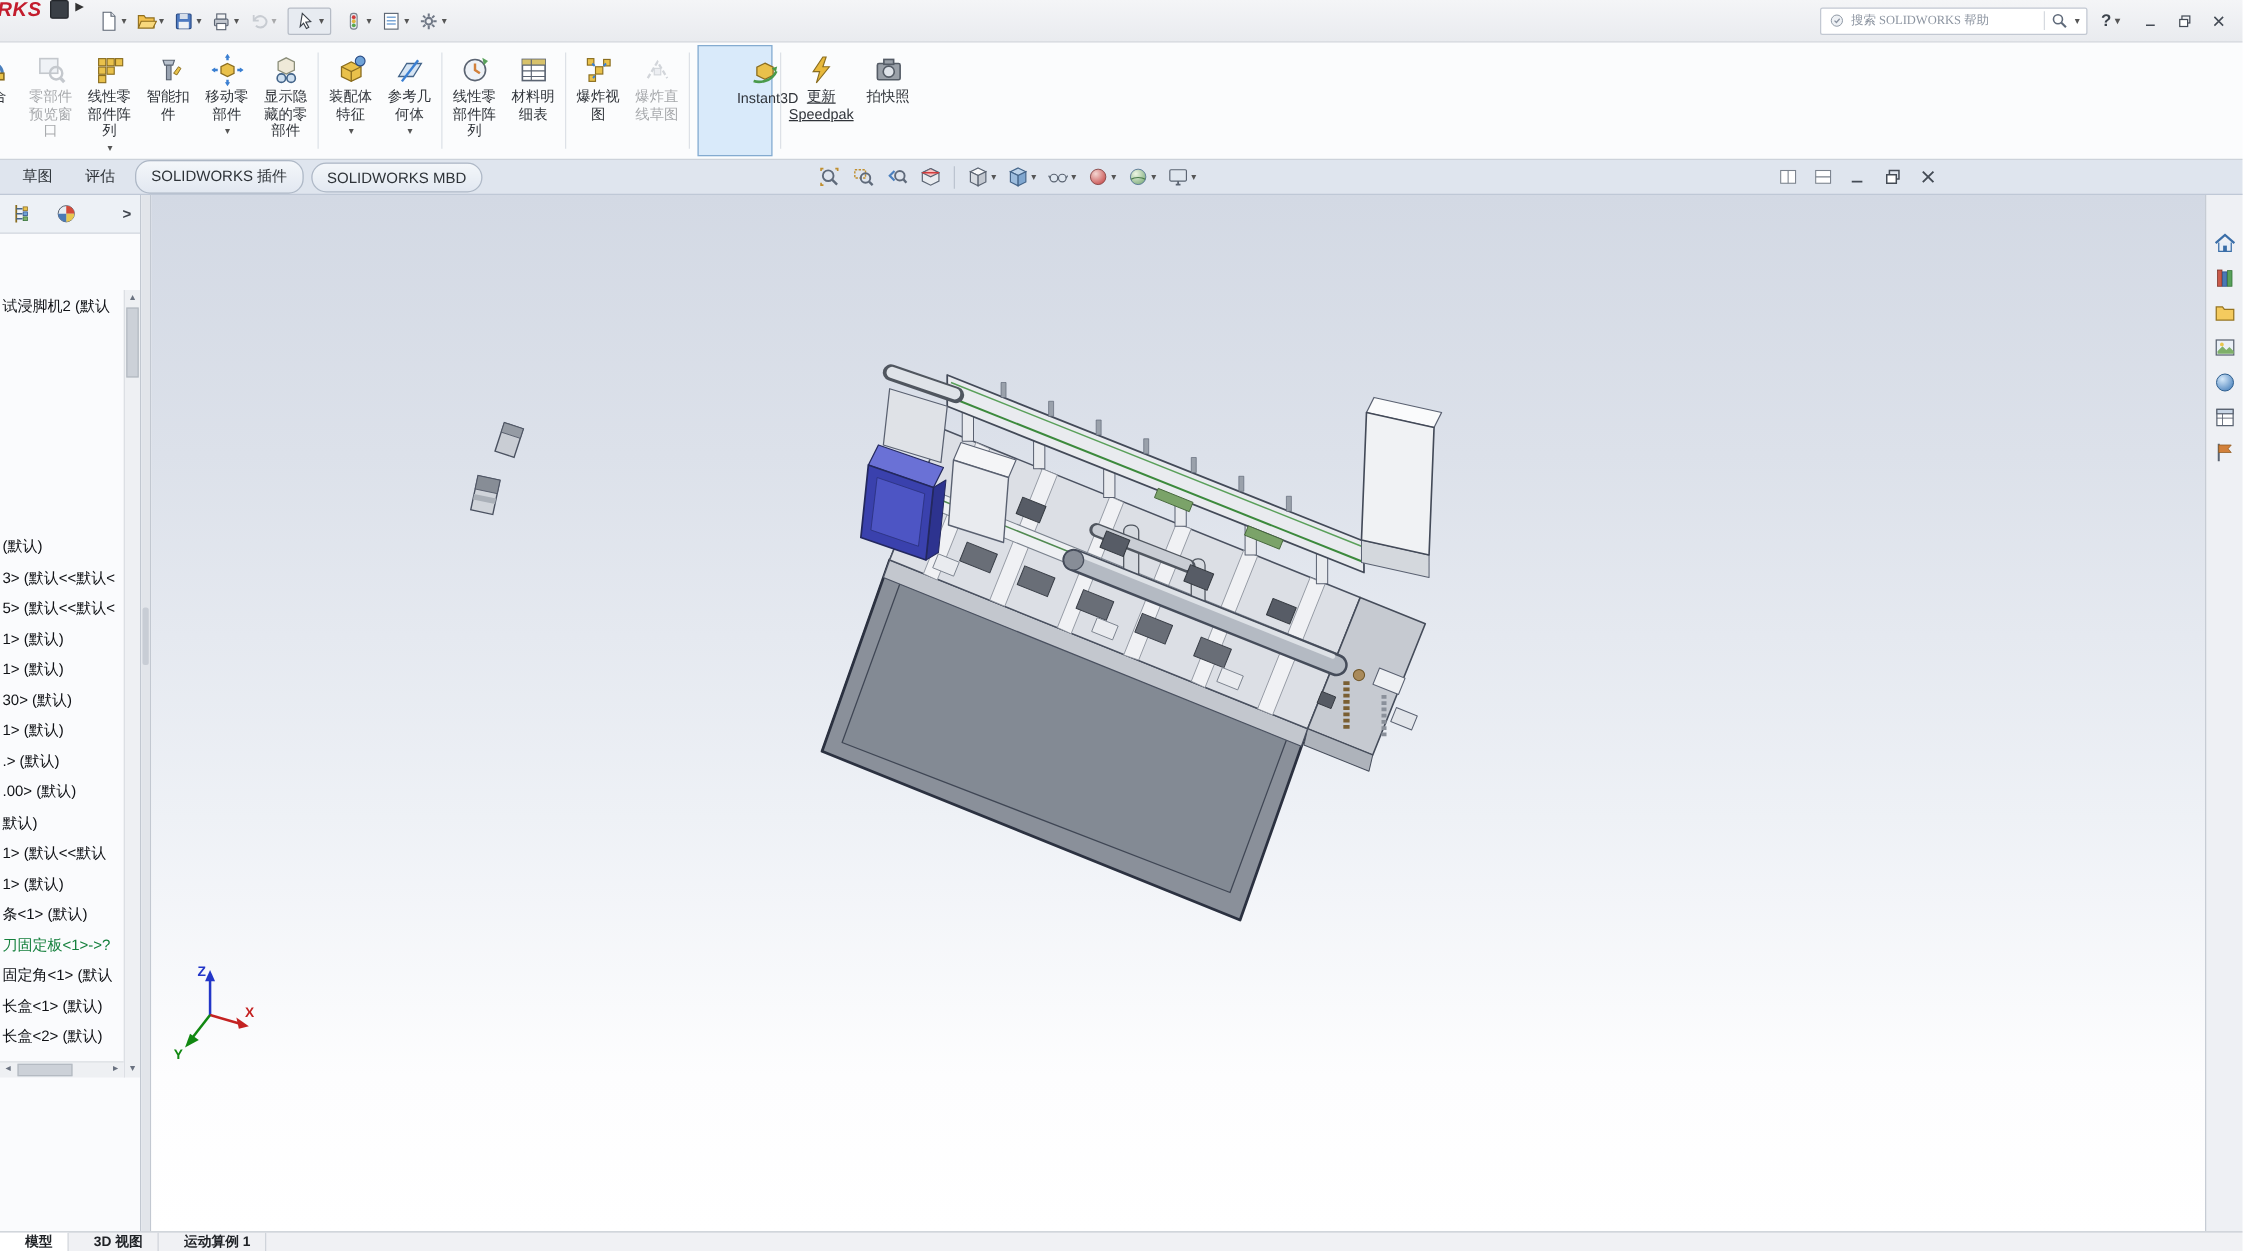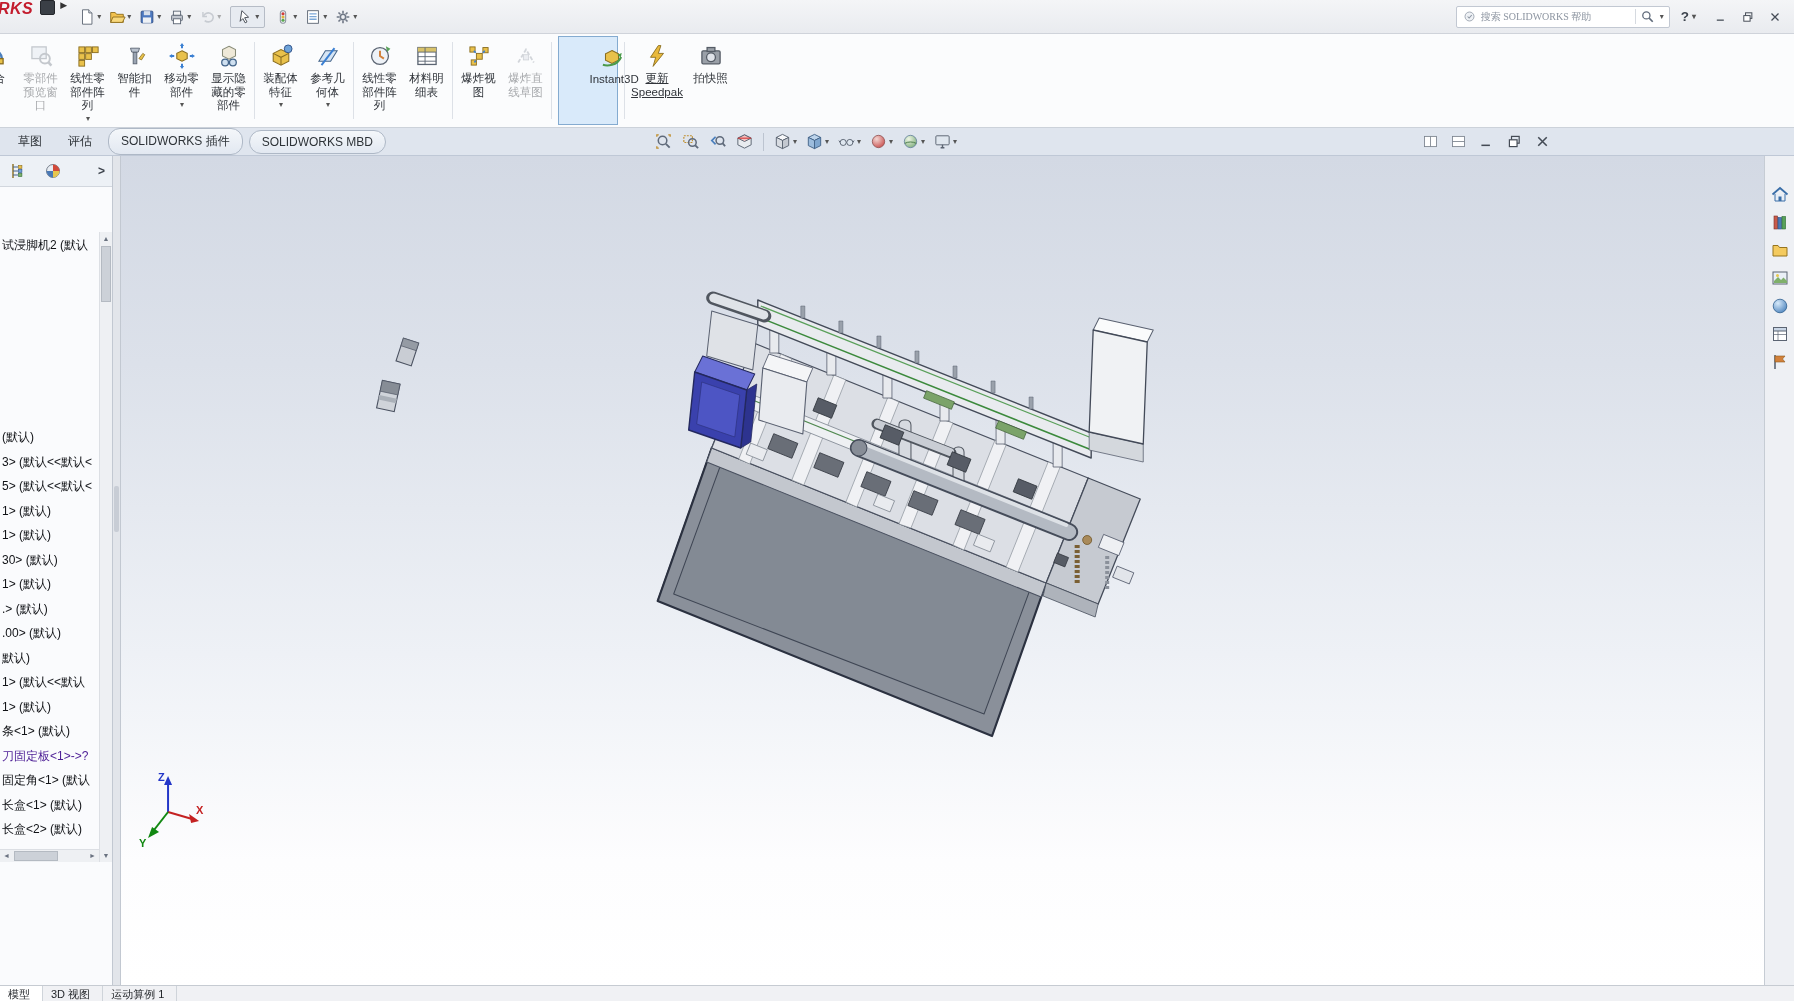--- a/index.html
+++ b/index.html
@@ -62,42 +62,42 @@
   .main { position:absolute; top:156px; left:0; right:0; bottom:16px; display:flex; }
 
   .lpanel { width:113px; flex:none; background:#fafbfd; border-right:1px solid #c2c8d1; position:relative; }
   .ptabs { height:31px; background:#edf1f6; border-bottom:1px solid #d2d7de; display:flex; align-items:center; padding:0 7px; gap:16px; }
   .ptabs .icw { width:20px; height:20px; }
   .ptabs .chev { margin-left:auto; color:#3e444d; font-size:12px; font-weight:bold; }
   .tree { position:absolute; top:31px; left:0; width:99px; height:662px; overflow:hidden; font-size:12px; color:#101216; }
   .tree .root { padding:50px 0 0 2px; white-space:nowrap; line-height:16px; }
   .tree .gap { height:172px; }
   .titem { height:24.5px; line-height:24.5px; padding-left:2px; white-space:nowrap; }
-  .titem.highlight { color:#4c1d95; }
+  .titem.highlight { color:#15803d; }
   .vscroll { position:absolute; top:76px; right:0; width:13px; height:630px; background:#eef0f3; border-left:1px solid #dcdfe4; }
   .sarr { position:absolute; left:0; width:12px; height:13px; color:#6a7280; font-size:7px; text-align:center; line-height:13px; }
   .sarr.up{top:0;} .sarr.dn{bottom:0;}
   .vthumb { position:absolute; top:14px; left:1px; width:10px; height:56px; background:#ccd1d8; border:1px solid #b4bac2; }
   .hscroll { position:absolute; top:693px; left:0; width:99px; height:13px; background:#eef0f3; border-top:1px solid #dcdfe4; }
   .hscroll .sarr { width:13px; height:12px; line-height:12px; }
   .sarr.lt{left:0;} .sarr.rt{left:auto;right:0;}
   .hthumb { position:absolute; top:1px; left:14px; width:44px; height:10px; background:#ccd1d8; border:1px solid #b4bac2; }
 
   .splitter { width:8px; flex:none; background:#e2e5ea; border-right:1px solid #c2c8d1; position:relative; }
   .splitter .grip { position:absolute; top:330px; left:1px; width:5px; height:46px; background:#c8cdd5; border-radius:2px; }
 
   .viewport { flex:1; position:relative; overflow:hidden; background:linear-gradient(180deg,#d3d9e4 0%,#dce1ea 25%,#eef1f6 60%,#fdfdfe 85%,#ffffff 100%); }
   .viewport svg.model { position:absolute; inset:0; width:100%; height:100%; }
 
   .taskpane { width:30px; flex:none; background:#eef0f4; border-left:1px solid #c6ccd4; display:flex; flex-direction:column; align-items:center; padding-top:28px; gap:8px; }
   .tpbtn { width:20px; height:20px; }
 
   
   .bottombar { position:absolute; left:0; right:0; bottom:0; height:16px; background:#f0f1f4; border-top:1px solid #c6cbd2; display:flex; overflow:hidden; font-size:11px; color:#1f2226; z-index:20; }
-  .btab { padding:1px 12px 0 8px; border-right:1px solid #cfd4da; line-height:14px; white-space:nowrap; }
+  .btab { padding:1px 12px 0 20px; border-right:1px solid #cfd4da; line-height:14px; white-space:nowrap;font-weight:bold; }
   .btab.active { background:#ffffff; }
 </style>
 </head>
 <body>
 
 <svg width="0" height="0" style="position:absolute">
   <defs>
     <radialGradient id="g-ball" cx=".35" cy=".3" r=".9">
         <stop offset="0" stop-color="#f3d6d2"></stop>
         <stop offset="1" stop-color="#c23b3b"></stop>

